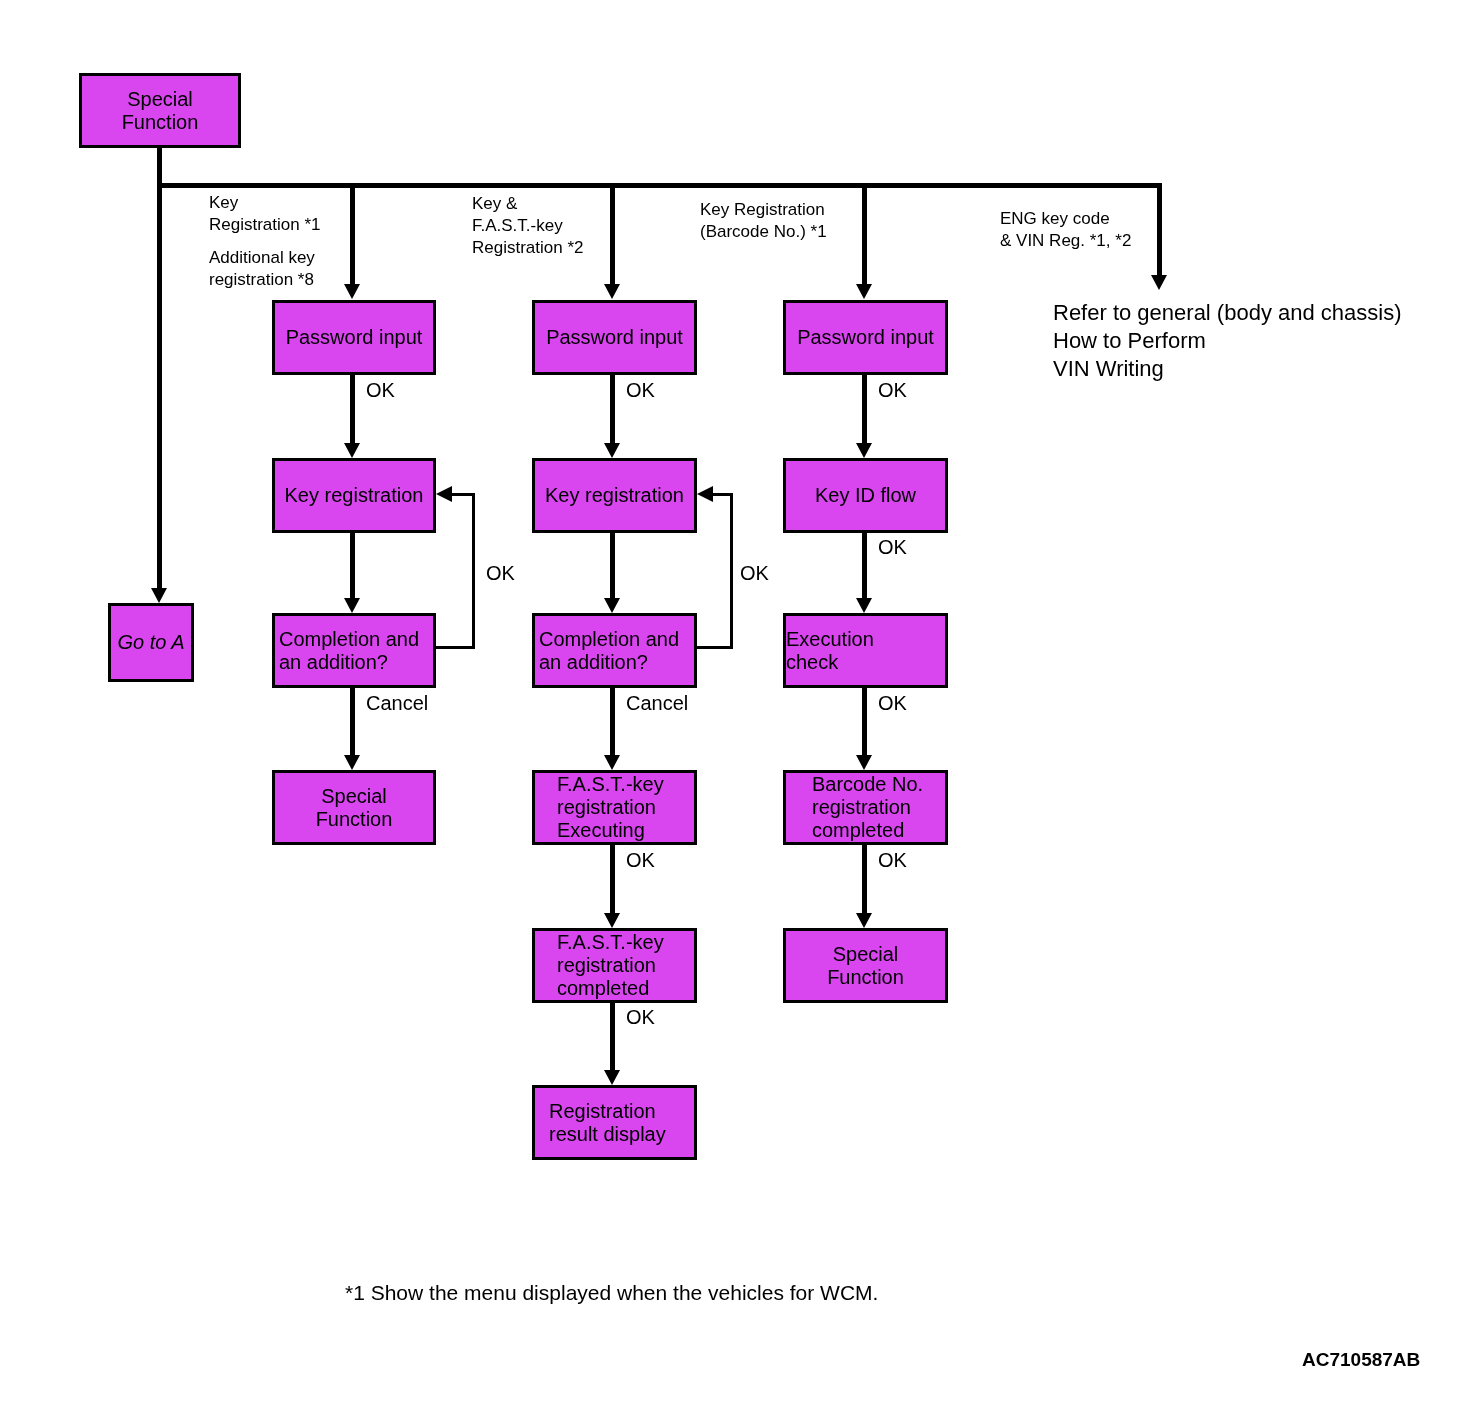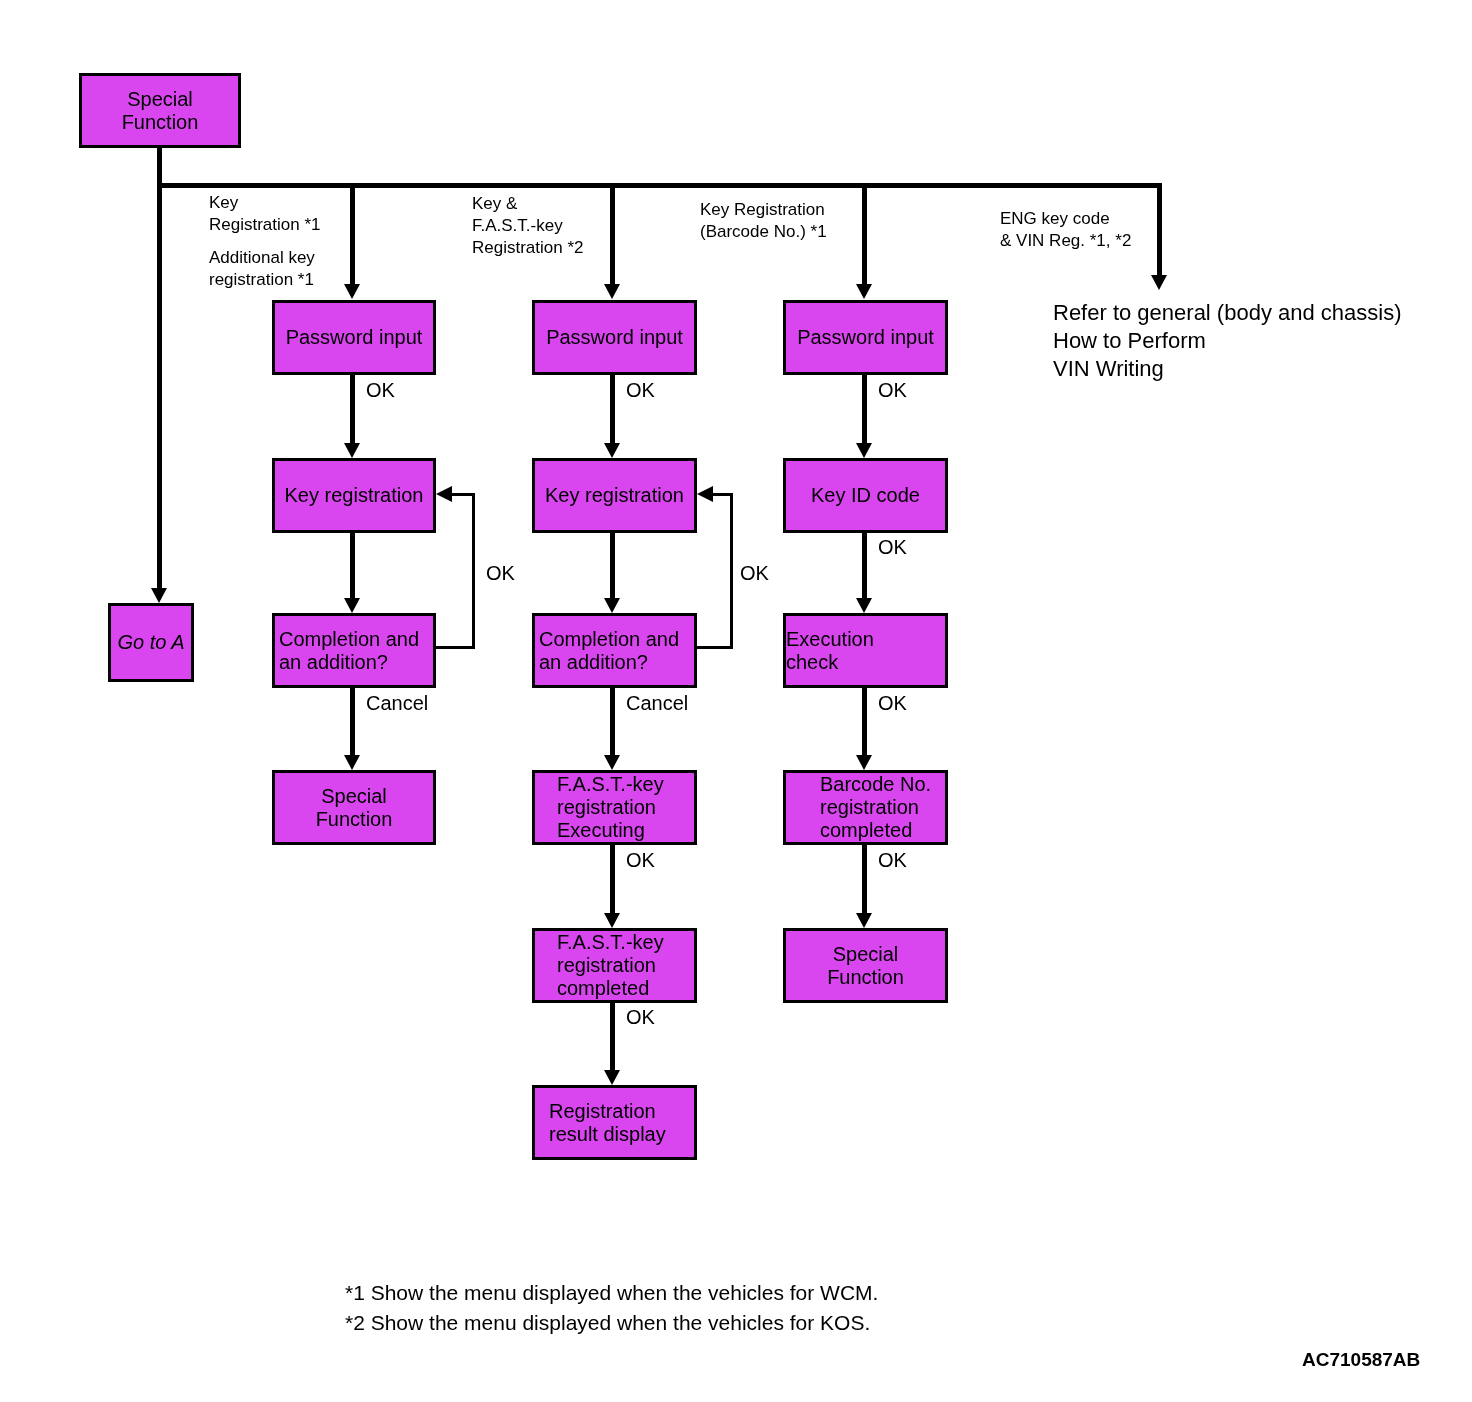--- a/index.html
+++ b/index.html
@@ -31,21 +31,21 @@
 Function</div>
   <div class="ln" style="left:157px;top:148px;width:5px;height:440px;"></div>
   <div class="arr-d" style="left:151px;top:588px;"></div>
   <div class="box" style="left:108px;top:603px;width:86px;height:79px;font-style:italic;">Go to A</div>
 
   <div class="ln" style="left:157px;top:183px;width:1005px;height:5px;"></div>
 
   <div class="blbl" style="left:209px;top:192px;">Key
 Registration *1</div>
   <div class="blbl" style="left:209px;top:247px;">Additional key
-registration *1</div>
+registration *8</div>
   <div class="blbl" style="left:472px;top:193px;">Key &amp;
 F.A.S.T.-key
 Registration *2</div>
   <div class="blbl" style="left:700px;top:199px;">Key Registration
 (Barcode No.) *1</div>
   <div class="blbl" style="left:1000px;top:201px;margin-top:7px;">ENG key code
 &amp; VIN Reg. *1, *2</div>
 
   <div class="ln" style="left:350px;top:183px;width:5px;height:101px;"></div>
   <div class="arr-d" style="left:344px;top:284px;"></div>
@@ -109,42 +109,41 @@
   <div class="ln" style="left:610px;top:1003px;width:5px;height:67px;"></div>
   <div class="arr-d" style="left:604px;top:1070px;"></div>
   <div class="lbl" style="left:626px;top:1006px;">OK</div>
   <div class="box left" style="left:532px;top:1085px;width:165px;height:75px;padding-left:14px;">Registration
 result display</div>
 
   <div class="box" style="left:783px;top:300px;width:165px;height:75px;">Password input</div>
   <div class="ln" style="left:862px;top:375px;width:5px;height:68px;"></div>
   <div class="arr-d" style="left:856px;top:443px;"></div>
   <div class="lbl" style="left:878px;top:379px;">OK</div>
-  <div class="box" style="left:783px;top:458px;width:165px;height:75px;">Key ID code</div>
+  <div class="box" style="left:783px;top:458px;width:165px;height:75px;">Key ID flow</div>
   <div class="ln" style="left:862px;top:533px;width:5px;height:65px;"></div>
   <div class="arr-d" style="left:856px;top:598px;"></div>
   <div class="lbl" style="left:878px;top:536px;">OK</div>
   <div class="box left" style="left:783px;top:613px;width:165px;height:75px;">Execution
 check</div>
   <div class="ln" style="left:862px;top:688px;width:5px;height:67px;"></div>
   <div class="arr-d" style="left:856px;top:755px;"></div>
   <div class="lbl" style="left:878px;top:692px;">OK</div>
-  <div class="box left" style="left:783px;top:770px;width:165px;height:75px;padding-left:34px;">Barcode No.
+  <div class="box left" style="left:783px;top:770px;width:165px;height:75px;padding-left:26px;">Barcode No.
 registration
 completed</div>
   <div class="ln" style="left:862px;top:845px;width:5px;height:68px;"></div>
   <div class="arr-d" style="left:856px;top:913px;"></div>
   <div class="lbl" style="left:878px;top:849px;">OK</div>
   <div class="box" style="left:783px;top:928px;width:165px;height:75px;">Special
 Function</div>
 
   <div class="refer" style="left:1053px;top:299px;">Refer to general (body and chassis)
 How to Perform
 VIN Writing</div>
 
   <div class="note" style="left:345px;top:1278px;">
     <div>*1 Show the menu displayed when the vehicles for WCM.</div>
-    <div>*2 Show the menu displayed when the vehicles for KOS.</div>
   </div>
 
   <div class="code" style="left:1302px;top:1349px;">AC710587AB</div>
 
 </div>
 
 </body></html>

